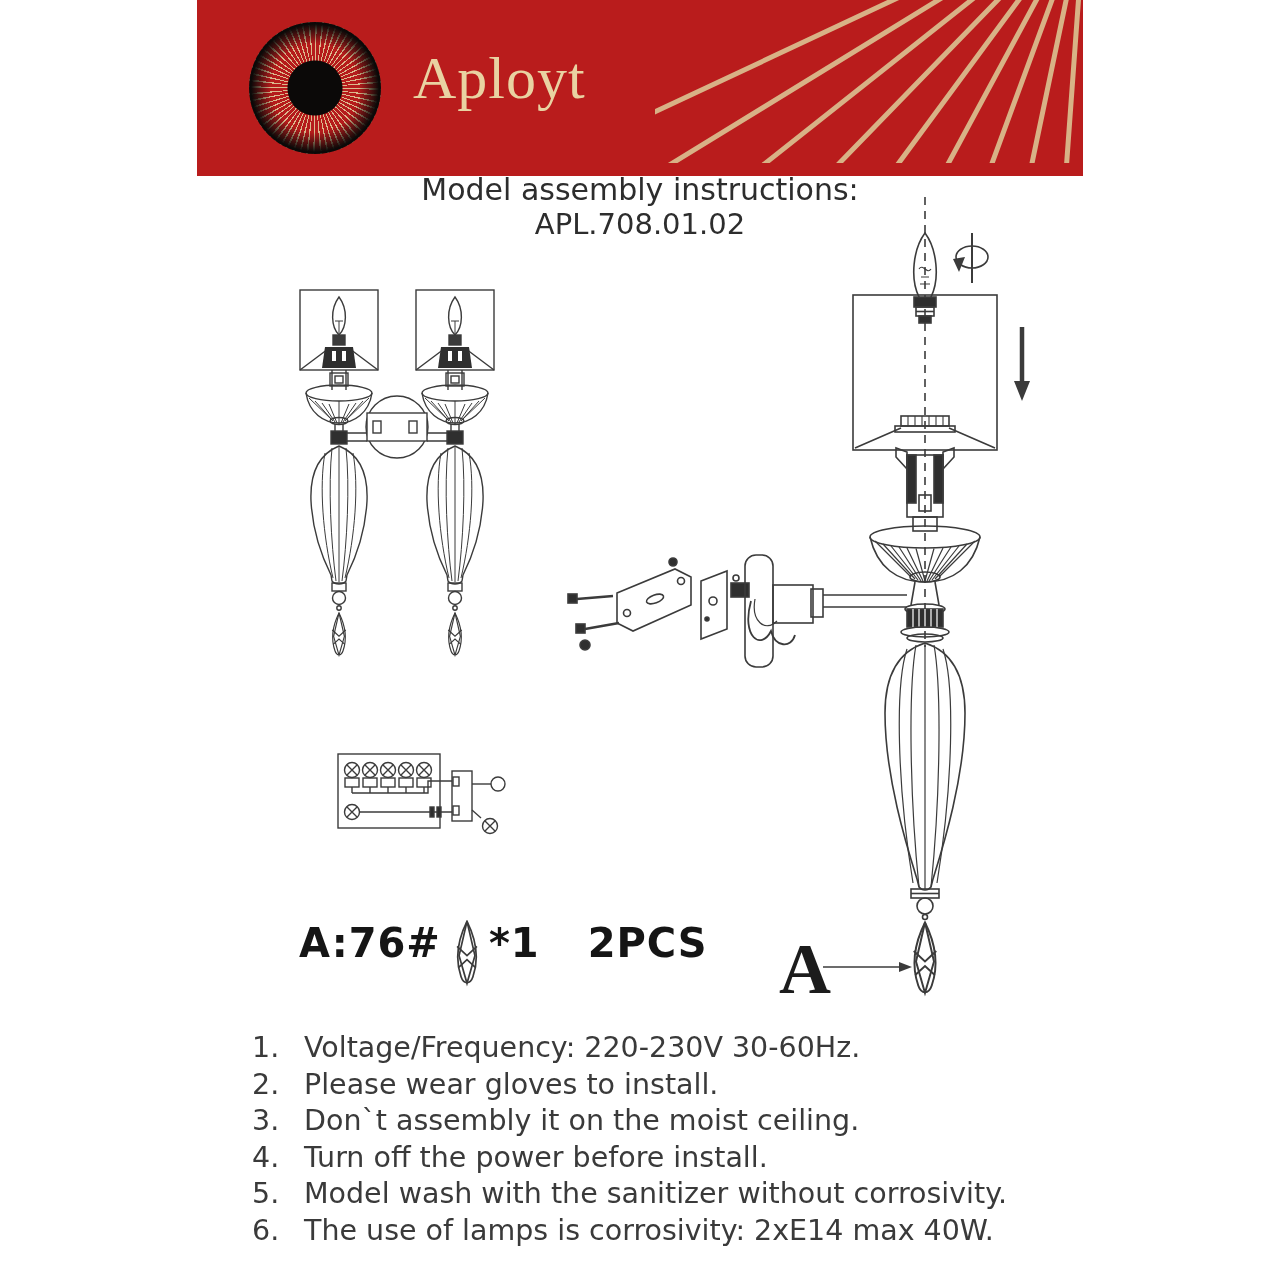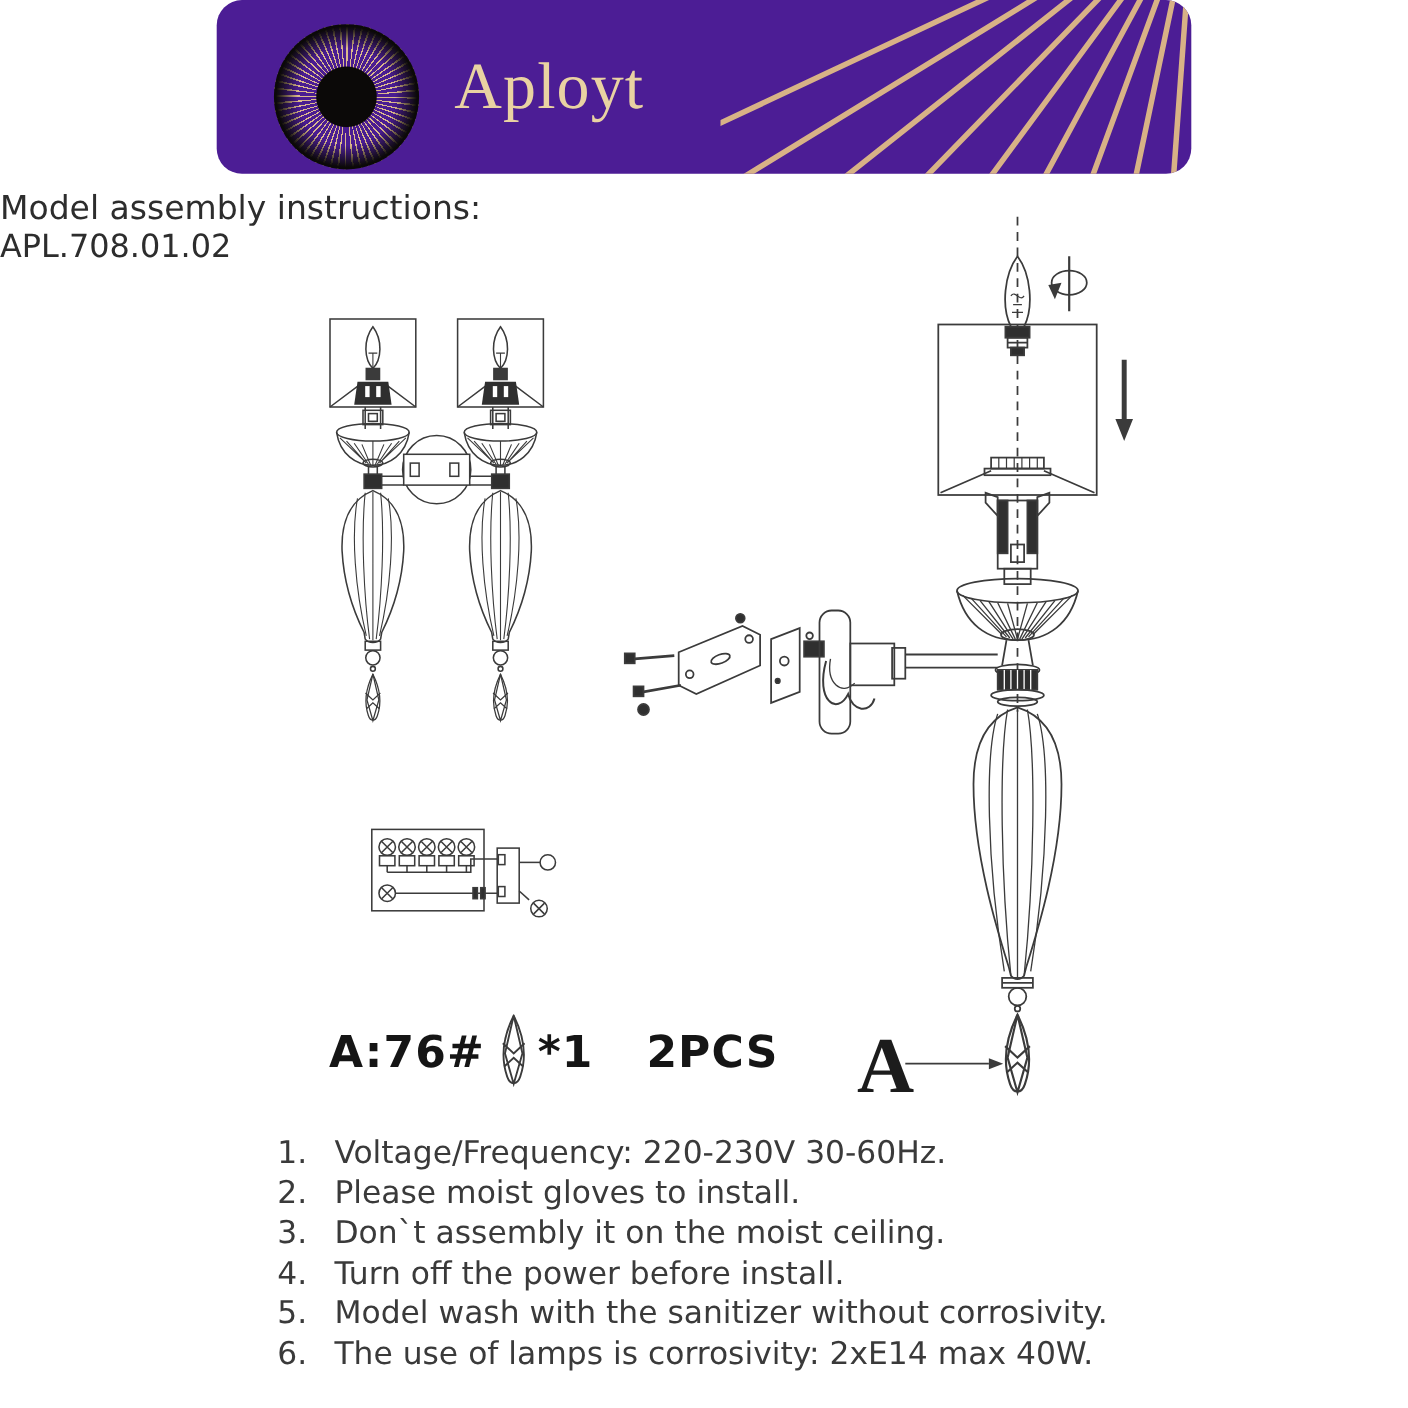--- a/index.html
+++ b/index.html
@@ -4,54 +4,54 @@
 <style>
   html,body{margin:0;padding:0;}
   body{
     width:1280px;height:1280px;background:#ffffff;
     font-family:"DejaVu Sans",sans-serif;
   }
   .page{position:relative;width:1280px;height:1280px;background:#ffffff;overflow:hidden;}
 
   
   .banner{
-    position:absolute;left:197px;top:0;width:886px;height:158px;
-    background:#4c1d95;overflow:hidden;border-radius:23px;
+    position:absolute;left:197px;top:0;width:886px;height:176px;
+    background:#b91c1c;overflow:hidden;
   }
   .sunburst{
     position:absolute;left:52px;top:22px;width:132px;height:132px;border-radius:50%;
     background:
       radial-gradient(circle, #0b0908 0 27px, rgba(11,9,8,0) 28px),
       repeating-conic-gradient(#dcb98d 0deg 1.6deg, rgba(11,9,8,0.02) 1.6deg 6deg);
   }
   .sunburst::after{
     content:"";position:absolute;inset:0;border-radius:50%;
     background:radial-gradient(circle, rgba(11,9,8,0) 0 44px, #0b0908 64px);
   }
   .brand{
     position:absolute;left:216px;top:44px;
     font-family:"Liberation Serif",serif;font-size:60px;font-weight:normal;
     color:#e9d2a2;letter-spacing:1px;
   }
   .rays{position:absolute;right:-2px;top:0;}
 
   
-  .title-wrap{position:absolute;left:0;top:172px;width:1280px;text-align:left;color:#2d2d2d;}
+  .title-wrap{position:absolute;left:0;top:172px;width:1280px;text-align:center;color:#2d2d2d;}
   .title-main{font-size:30px;}
   .title-model{font-size:29px;margin-top:0;}
 
   
   .front-view{position:absolute;left:283px;top:281px;}
   .exploded{position:absolute;left:555px;top:185px;}
   .wiring{position:absolute;left:330px;top:740px;}
 
   
   .parts-line{
     position:absolute;left:299px;top:920px;height:74px;
-    display:flex;align-items:center;
+    display:flex;
     font-weight:bold;font-size:40px;color:#151515;letter-spacing:1px;
   }
   .parts-line .code{margin-right:12px;}
   .parts-line .icon{margin-right:8px;}
   .parts-line .qty{margin-left:48px;}
 
   
   .instructions{
     position:absolute;left:252px;top:1030px;width:830px;
     color:#3a3a3a;font-size:28.5px;
@@ -281,21 +281,21 @@
     <span class="qty">2PCS</span>
   </div>
 
   <div class="instructions">
     <div class="instr-row">
       <span class="instr-num">1.</span>
       <span class="instr-text">Voltage/Frequency: 220-230V 30-60Hz.</span>
     </div>
     <div class="instr-row">
       <span class="instr-num">2.</span>
-      <span class="instr-text">Please moist gloves to install.</span>
+      <span class="instr-text">Please wear gloves to install.</span>
     </div>
     <div class="instr-row">
       <span class="instr-num">3.</span>
       <span class="instr-text">Don`t assembly it on the moist ceiling.</span>
     </div>
     <div class="instr-row">
       <span class="instr-num">4.</span>
       <span class="instr-text">Turn off the power before install.</span>
     </div>
     <div class="instr-row">

